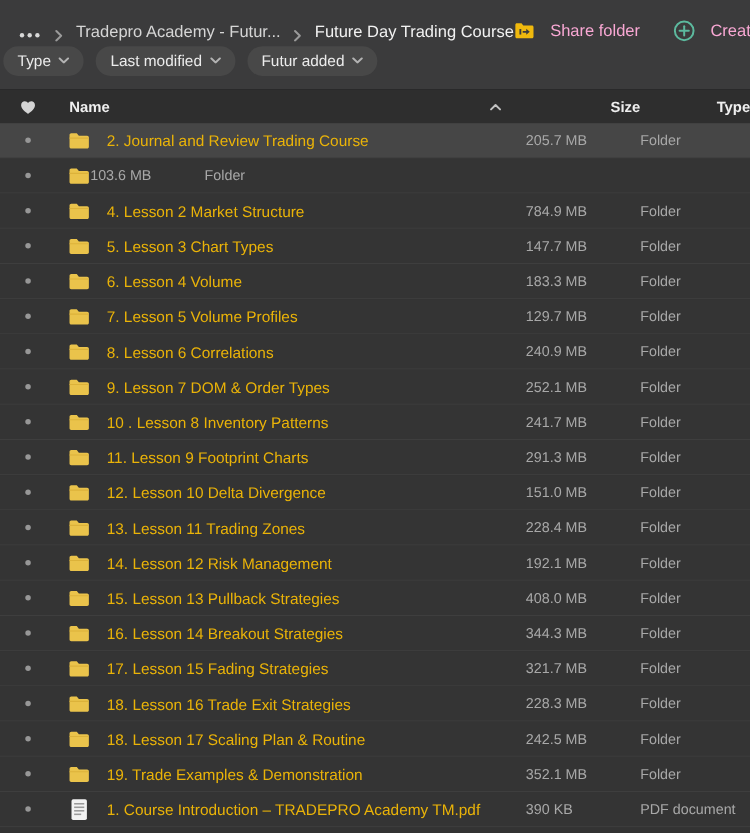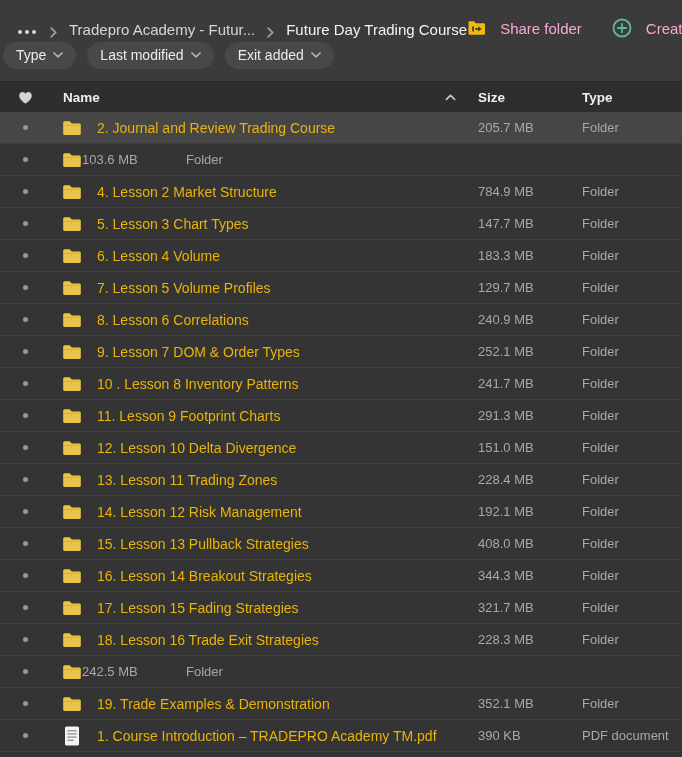--- a/index.html
+++ b/index.html
@@ -54,21 +54,21 @@
     height: 27px; padding: 0 13px;
     background: #484848; border-radius: 14px;
     color: #ececec; font-size: 14px;
     border: none; font-family: inherit; cursor: pointer;
   }
 
   
   .table-header {
     display: flex; align-items: center;
     height: 30px; background: #2e2e2e;
-    color: #efefef; font-size: 13.5px; font-weight: 700;
+    color: #efefef; font-size: 13.5px; font-weight: 700; text-align: right;
   }
   .cell-fav { width: 50px; flex: 0 0 50px; display: flex; justify-content: center; align-items: center; }
   .hdr-name { flex: 1 1 auto; display: flex; align-items: center; padding-left: 13px; min-width: 0; cursor: pointer; }
   .hdr-name .spacer { flex: 1; }
   .sort-caret { margin-right: 22px; display: flex; align-items: center; }
   .cell-size { width: 104px; flex: 0 0 104px; }
   .cell-type { width: 100px; flex: 0 0 100px; }
 
   
   .file-list { background: #333333; }
@@ -151,21 +151,21 @@
     </button>
     <button class="chip">
       <span>Last modified</span>
       <span class="icon-wrap">
         <svg width="10" height="6" viewBox="0 0 10 6">
             <polyline points="1,1 5,4.8 9,1" fill="none" stroke="#b3b3b3" stroke-width="1.7" stroke-linecap="round" stroke-linejoin="round"></polyline>
           </svg>
       </span>
     </button>
     <button class="chip">
-      <span>Exit added</span>
+      <span>Futur added</span>
       <span class="icon-wrap">
         <svg width="10" height="6" viewBox="0 0 10 6">
             <polyline points="1,1 5,4.8 9,1" fill="none" stroke="#b3b3b3" stroke-width="1.7" stroke-linecap="round" stroke-linejoin="round"></polyline>
           </svg>
       </span>
     </button>
   </div>
 </div>
 
 <div class="table-header">
@@ -488,20 +488,21 @@
     </div>
     <div class="cell-icon">
       <span class="icon-wrap">
         <svg width="20" height="16" viewBox="0 0 20 16">
           <path d="M1.2 2.8 C1.2 1.9 1.9 1.2 2.8 1.2 h5 l1.9 2.3 h7.5 c.9 0 1.6.7 1.6 1.6 v8.3 c0 .9-.7 1.6-1.6 1.6 H2.8 c-.9 0-1.6-.7-1.6-1.6 Z" fill="#eac34b"></path>
           <path d="M1.2 5.1 h17 v1 h-17 Z" fill="#dcb23a"></path>
         </svg>
       </span>
 
     </div>
+    <div class="cell-name">18. Lesson 17 Scaling Plan &amp; Routine</div>
     <div class="cell-size">242.5 MB</div>
     <div class="cell-type">Folder</div>
   </div>
     <div class="file-row">
     <div class="cell-fav">
       <span class="row-dot"></span>
     </div>
     <div class="cell-icon">
       <span class="icon-wrap">
         <svg width="20" height="16" viewBox="0 0 20 16">

